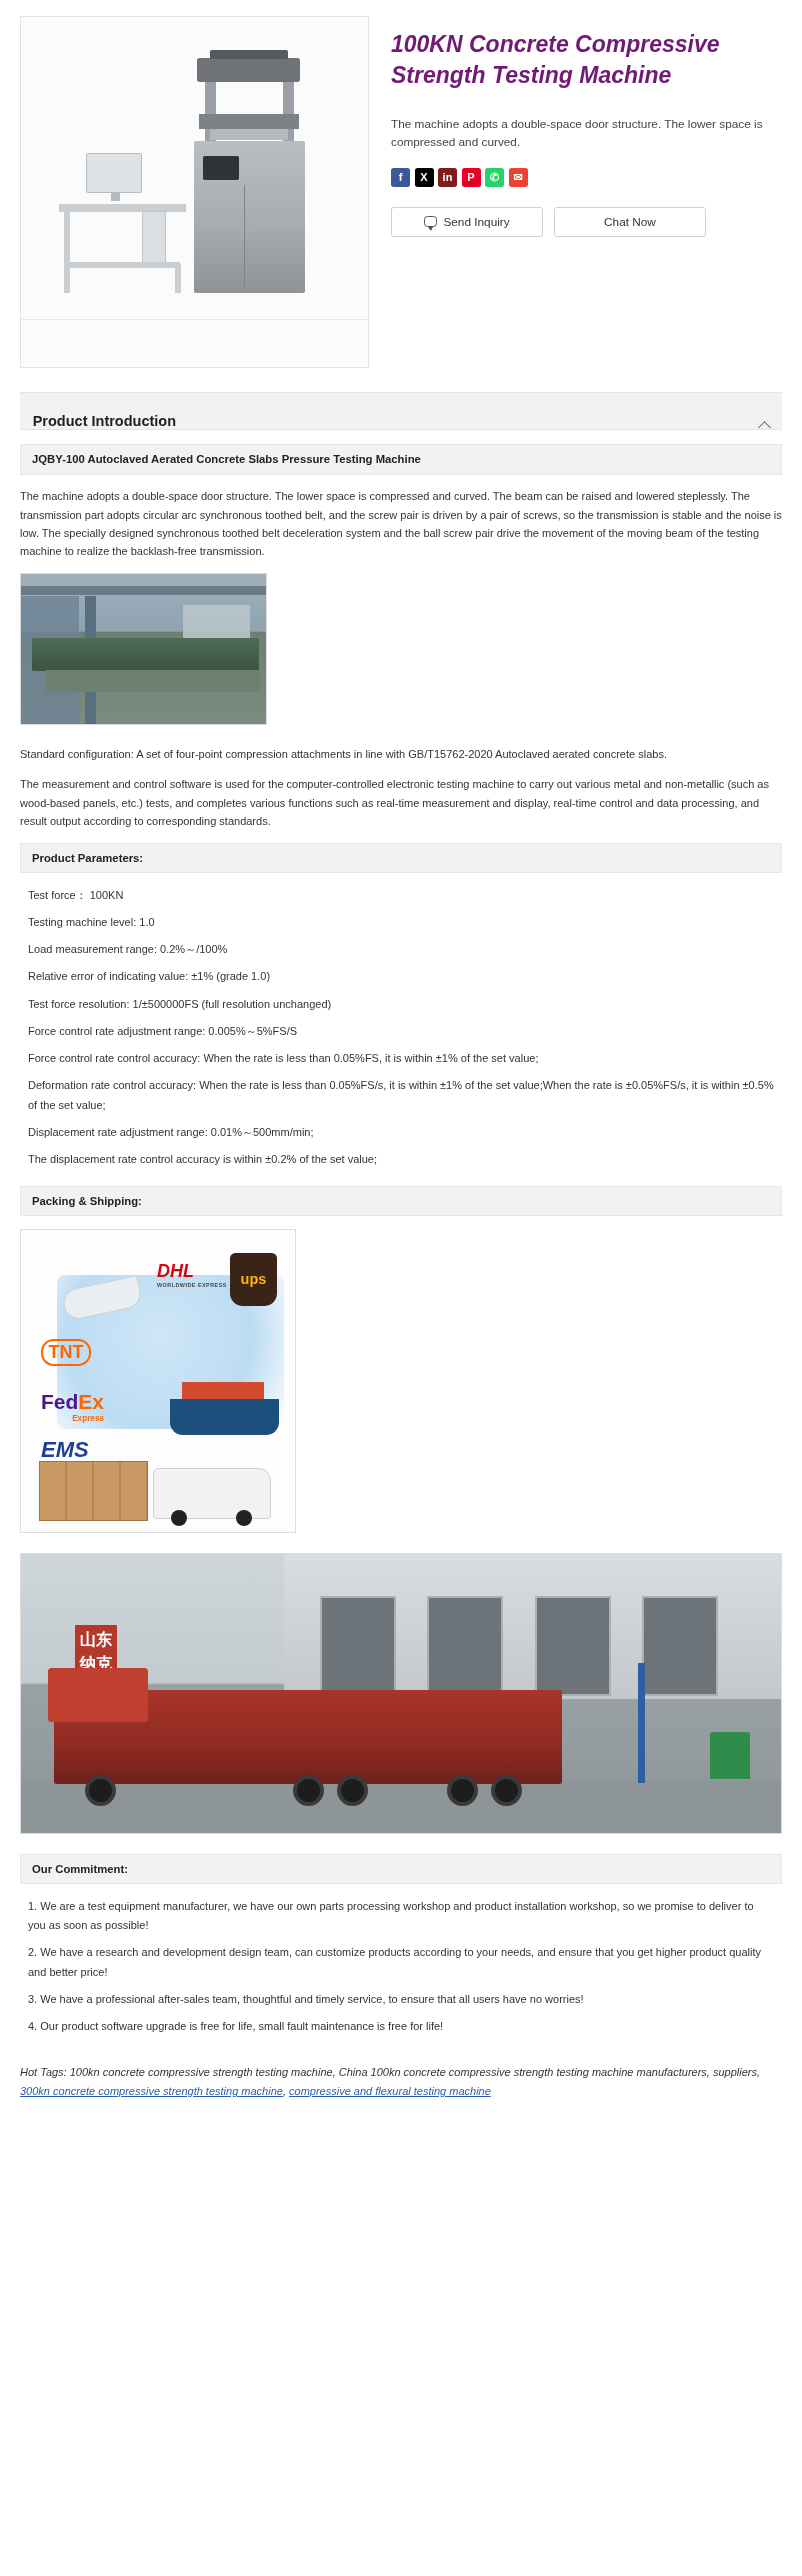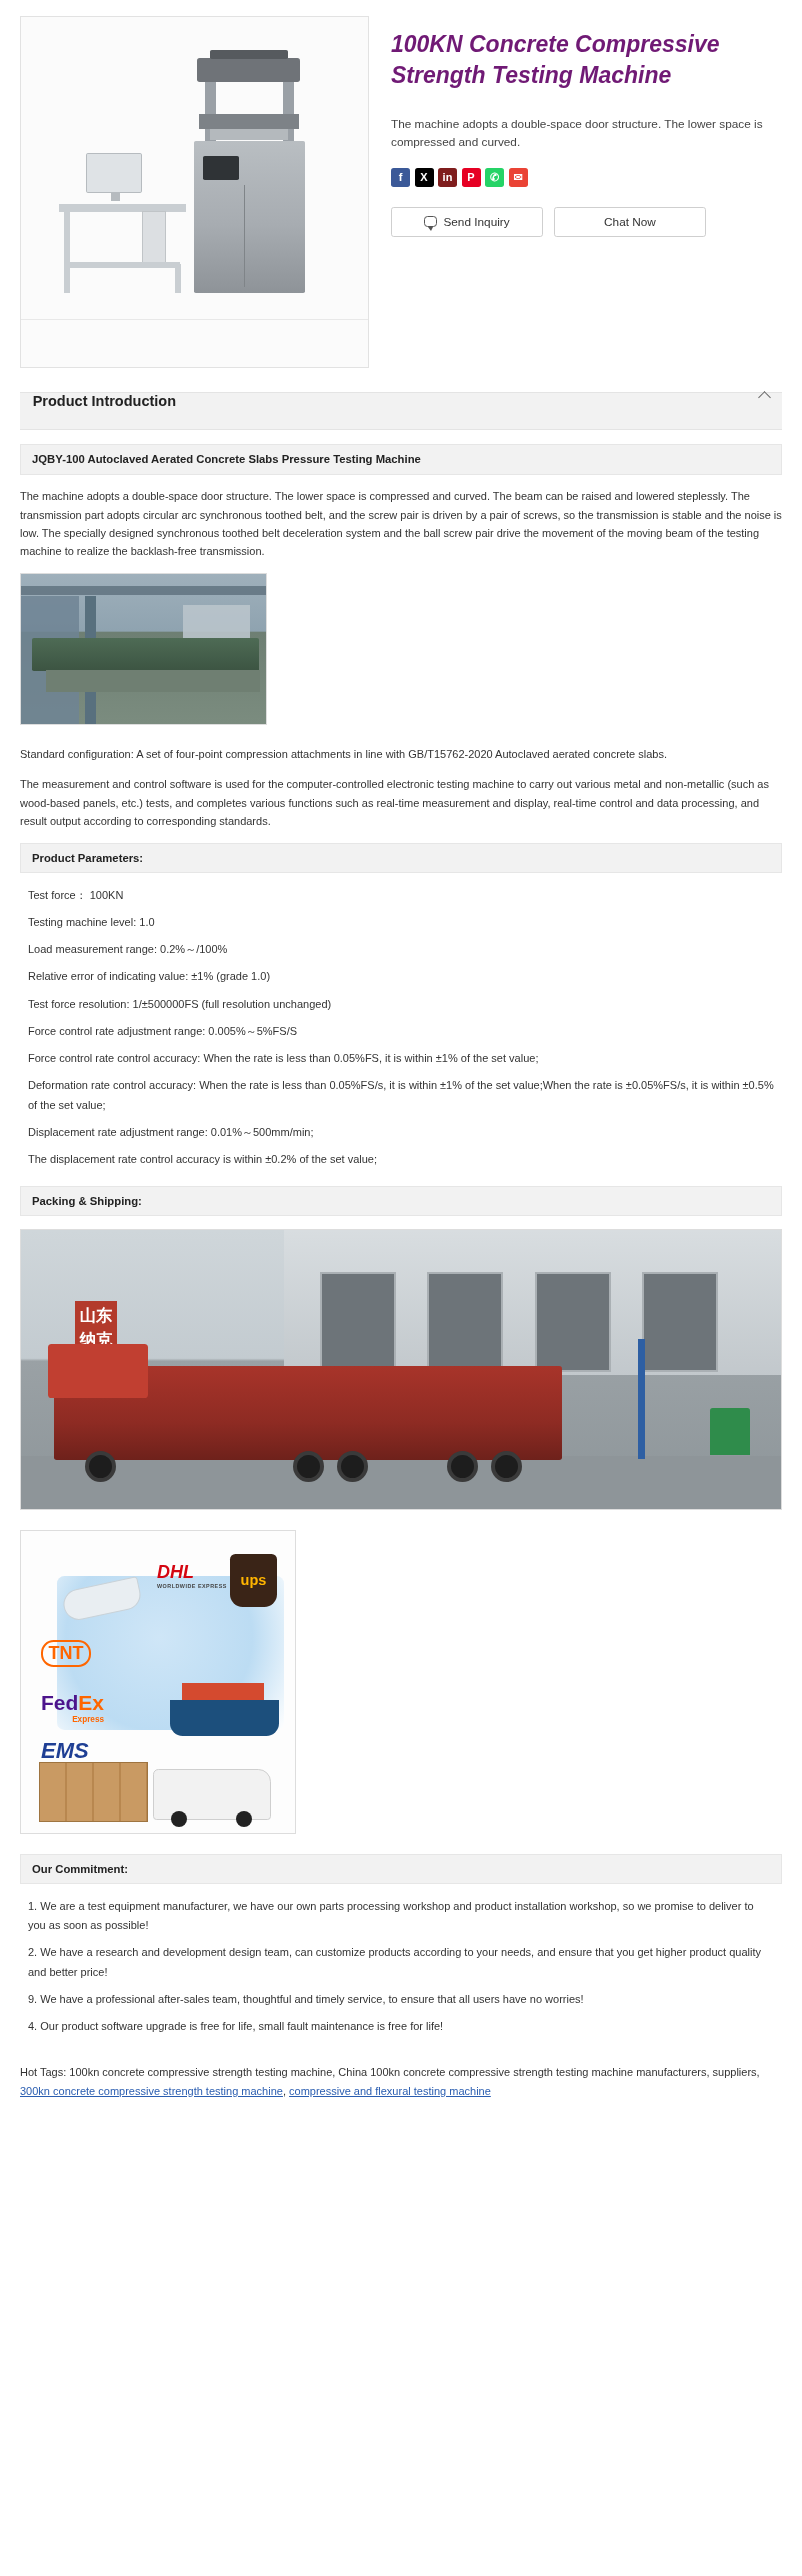--- a/index.html
+++ b/index.html
@@ -168,21 +168,21 @@
     border-top: 4.5px solid #555;
   }
 
   
   .section-bar {
     margin: 14.5px 20px 0 20px;
     height: 38px;
     background: #f2f2f2;
     border-top: 0.9px solid #e4e4e4;
     border-bottom: 0.9px solid #e4e4e4;
-    display: flex; align-items: flex-start; justify-content: space-between;
+    display: flex; align-items: flex-end; justify-content: space-between;
     padding: 0 12.7px;
     cursor: pointer;
   }
   .section-bar h2 {
     margin: 0; font-size: 14.5px; font-weight: bold; color: #222;
   }
   .chev {
     width: 9px; height: 9px; border-left: 1.8px solid #666; border-top: 1.8px solid #666;
     transform: rotate(45deg);
     margin-bottom: -3.6px;
@@ -338,20 +338,21 @@
   .photo-logistics .van:after {
     content:""; position:absolute; left: 16.3px; bottom: -8.2px; width: 16.3px; height: 16.3px;
     border-radius: 50%; background: #222; box-shadow: 65px 0 0 0 #222;
   }
 
   .hot-tags {
     font-size: 11px;
     line-height: 1.7;
     color: #333;
     margin-top: 27px;
+    font-style: italic;
   }
   .hot-tags a { color: #2a5db0; text-decoration: underline; cursor: pointer; }
   .hot-label { font-weight: normal; }
 </style>
 </head>
 <body>
 
 <div class="page">
 
   <div class="top-section">
@@ -439,66 +440,66 @@
       <div>Force control rate adjustment range: 0.005%～5%FS/S</div>
       <div>Force control rate control accuracy: When the rate is less than 0.05%FS, it is within ±1% of the set value;</div>
       <div>Deformation rate control accuracy: When the rate is less than 0.05%FS/s, it is within ±1% of the set value;When the rate is ±0.05%FS/s, it is within ±0.5% of the set value;</div>
       <div>Displacement rate adjustment range: 0.01%～500mm/min;</div>
       <div>The displacement rate control accuracy is within ±0.2% of the set value;</div>
     </div>
 
     <div class="sub-bar" style="margin-top:16.3px">Packing &amp; Shipping:</div>
 
     <div class="img-block">
+      <div class="photo-logistics">
+        <div class="world"></div>
+        <div class="plane"></div>
+        <div class="ship"></div>
+        <div class="boxes"></div>
+        <div class="van"></div>
+        <div class="lg lg-dhl">
+          <span>DHL</span>
+          <small>WORLDWIDE EXPRESS</small>
+        </div>
+        <div class="lg lg-ups">ups</div>
+        <div class="lg lg-tnt">TNT</div>
+        <div class="lg lg-fedex">
+          <span class="fx1">Fed</span><span class="fx2">Ex</span>
+          <small>Express</small>
+        </div>
+        <div class="lg lg-ems">EMS</div>
+      </div>
+    </div>
+
+    <div class="img-block">
       <div class="photo-ship">
         <div class="building"></div>
         <div class="bay bay1"></div>
           <div class="bay bay2"></div>
         <div class="bay bay3"></div>
           <div class="bay bay4"></div>
         <div class="sign">山东纳克</div>
         <div class="ground"></div>
         <div class="truck"></div>
         <div class="cab"></div>
         <div class="wheel w1"></div>
           <div class="wheel w2"></div>
           <div class="wheel w3"></div>
         <div class="wheel w4"></div>
           <div class="wheel w5"></div>
         <div class="pole"></div>
         <div class="bin"></div>
       </div>
     </div>
 
-    <div class="img-block">
-      <div class="photo-logistics">
-        <div class="world"></div>
-        <div class="plane"></div>
-        <div class="ship"></div>
-        <div class="boxes"></div>
-        <div class="van"></div>
-        <div class="lg lg-dhl">
-          <span>DHL</span>
-          <small>WORLDWIDE EXPRESS</small>
-        </div>
-        <div class="lg lg-ups">ups</div>
-        <div class="lg lg-tnt">TNT</div>
-        <div class="lg lg-fedex">
-          <span class="fx1">Fed</span><span class="fx2">Ex</span>
-          <small>Express</small>
-        </div>
-        <div class="lg lg-ems">EMS</div>
-      </div>
-    </div>
-
     <div class="sub-bar">Our Commitment:</div>
     <div class="spec-list">
       <div>1. We are a test equipment manufacturer, we have our own parts processing workshop and product installation workshop, so we promise to deliver to you as soon as possible!</div>
       <div>2. We have a research and development design team, can customize products according to your needs, and ensure that you get higher product quality and better price!</div>
-      <div>9. We have a professional after-sales team, thoughtful and timely service, to ensure that all users have no worries!</div>
+      <div>3. We have a professional after-sales team, thoughtful and timely service, to ensure that all users have no worries!</div>
       <div>4. Our product software upgrade is free for life, small fault maintenance is free for life!</div>
     </div>
 
     <div class="hot-tags">
       <span class="hot-label">Hot Tags:</span>
       <span>100kn concrete compressive strength testing machine, China 100kn concrete compressive strength testing machine manufacturers, suppliers, </span><a>300kn concrete compressive strength testing machine</a><span>, </span><a>compressive and flexural testing machine</a>
     </div>
 
   </div>
 </div>

